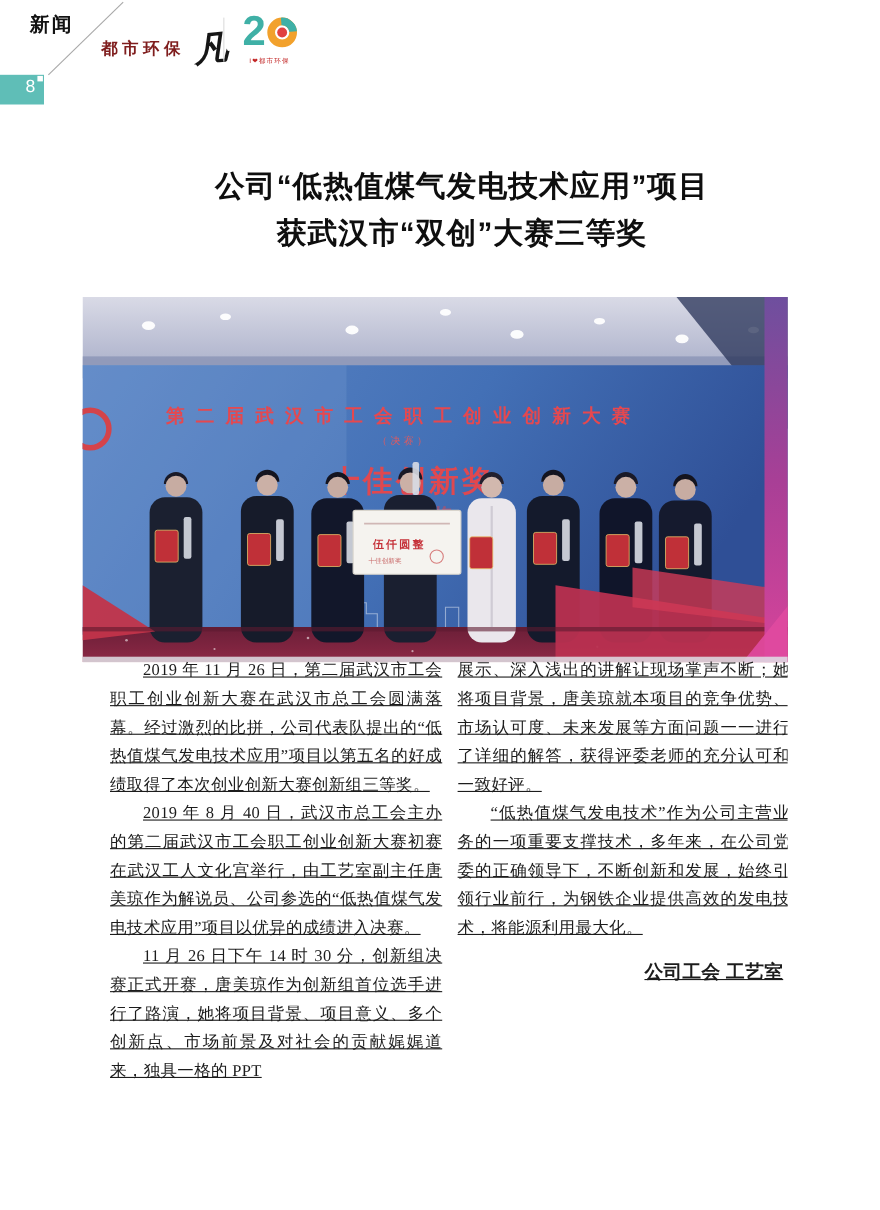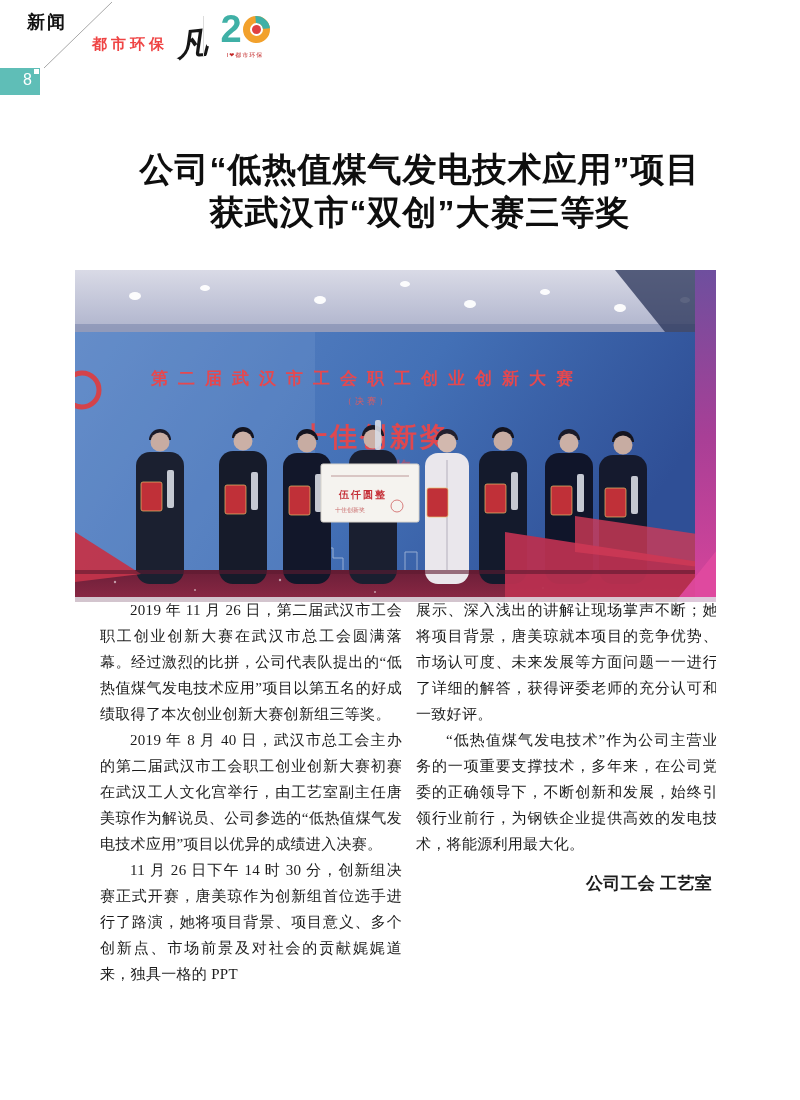--- a/index.html
+++ b/index.html
@@ -9,48 +9,48 @@
   
   .masthead{position:absolute;left:0;top:0;width:800px;height:110px;}
   .section-label{position:absolute;left:27px;top:10px;font-family:"Liberation Sans",sans-serif;
         font-weight:bold;font-size:18px;letter-spacing:2px;color:#121212;}
   .mast-line{position:absolute;left:0;top:0;}
   .pagenum-box{position:absolute;left:0;top:68px;width:40px;height:27px;background:#5fbeb7;}
   .pagenum-box .notch{position:absolute;right:1px;top:1px;width:5px;height:5px;background:#ffffff;}
   .pagenum-box .num{position:absolute;right:8px;top:3px;color:#ffffff;font-size:16px;
         font-family:"Liberation Sans",sans-serif;}
   .brand{position:absolute;left:92px;top:24px;white-space:nowrap;}
-  .brand .brand-name{font-size:15px;letter-spacing:4px;color:#ef4444;font-weight:bold;}
+  .brand .brand-name{font-size:15px;letter-spacing:4px;color:#7f1d1d;font-weight:bold;}
   .brand .brand-mark{display:inline-block;font-size:31px;color:#161616;font-style:italic;
         transform:rotate(-6deg);vertical-align:-6px;margin-left:4px;font-weight:bold;}
   .logo-divider{position:absolute;left:203px;top:16px;width:1px;height:40px;background:#dcdcdc;}
   .anniv{position:absolute;left:215px;top:8px;width:60px;text-align:center;}
   .anniv-row{display:flex;align-items:center;justify-content:center;height:42px;}
   .anniv-2{font-family:"Liberation Sans",sans-serif;font-weight:bold;font-size:38px;color:#3fb0a6;line-height:1;}
   .anniv-ring{width:13px;height:13px;border:7px solid #f2a12c;border-radius:50%;
         margin-left:1px;position:relative;background:#ffffff;}
   .anniv-ring::before{content:"";position:absolute;left:2px;top:2px;width:9px;height:9px;
         border-radius:50%;background:#e04040;}
   .anniv-ring::after{content:"";position:absolute;left:-7px;top:-7px;width:13px;height:13px;
         border:7px solid transparent;border-top-color:#3fb0a6;border-radius:50%;transform:rotate(40deg);}
   .anniv-tagline{font-size:6px;color:#c22525;margin-top:1px;letter-spacing:1px;
         font-family:"Liberation Sans",sans-serif;}
 
   
   .headline{position:absolute;left:0;top:148px;width:800px;text-align:center;
         font-family:"Liberation Sans",sans-serif;font-weight:900;color:#0e0e0e;}
-  .headline .t1,.headline .t2{font-size:34px;line-height:43px;letter-spacing:1px;padding-left:40px;}
+  .headline .t1,.headline .t2{font-size:27px;line-height:43px;letter-spacing:1px;padding-left:40px;}
 
   
   .photo{position:absolute;left:75px;top:270px;width:650px;height:332px;margin:0;}
   .photo svg{display:block;}
 
   
   .article-body{position:absolute;left:100px;top:597px;width:618px;display:flex;gap:14px;}
-  .col{width:302px;font-size:15px;line-height:26px;text-align:justify;letter-spacing:.3px;}
+  .col{width:302px;font-size:15px;line-height:26px;text-align:justify;letter-spacing:.3px;text-decoration:underline;}
   .col p{margin:0;text-indent:2em;}
   .col p.cont{text-indent:0;}
   .byline{margin-top:14px;text-align:right;font-family:"Liberation Sans",sans-serif;
         font-weight:bold;font-size:17px;padding-right:6px;}
 </style>
 </head>
 <body>
 
 <div class="page">
 

